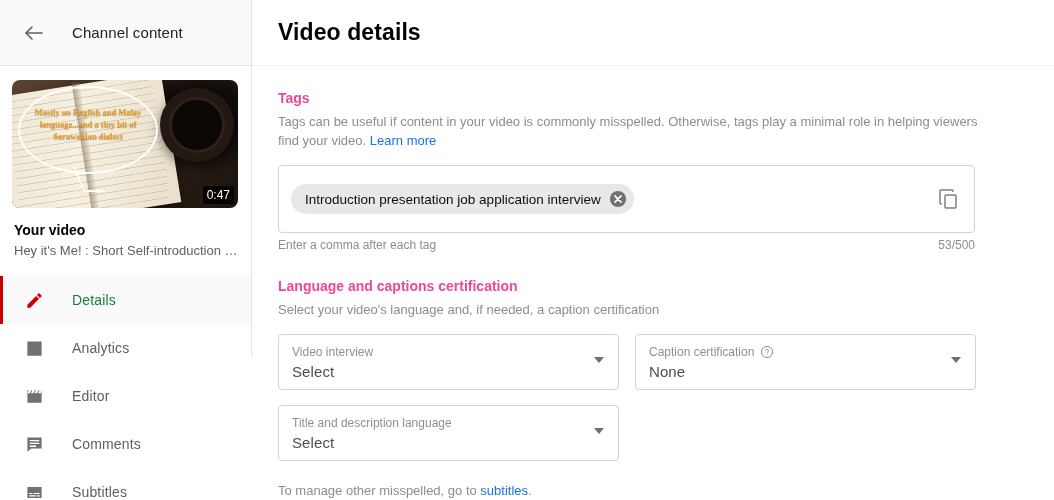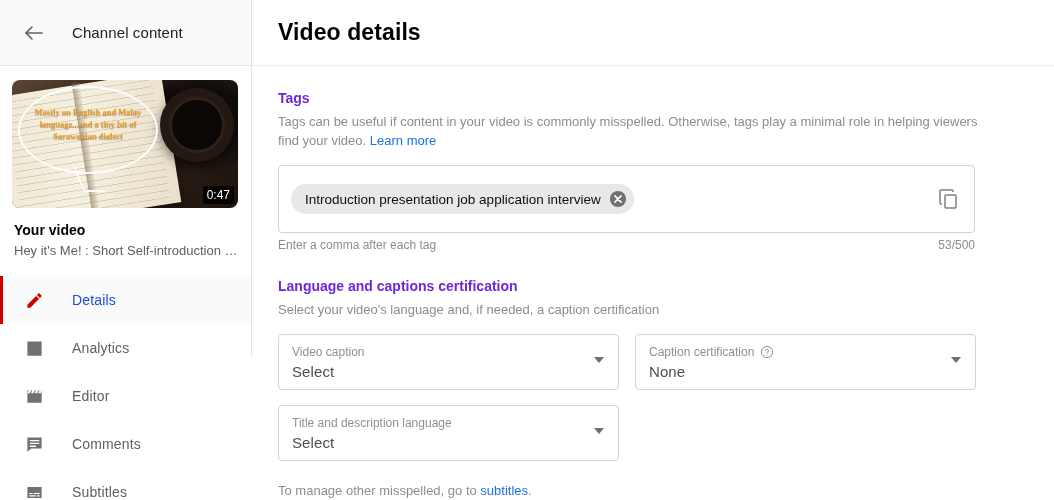--- a/index.html
+++ b/index.html
@@ -160,35 +160,35 @@
     font-size: 14px;
     letter-spacing: .15px;
   }
   .nav-item.active { background: #fafafa; color: #c00000; }
   .nav-item.active::before {
     content: "";
     position: absolute; left: 0; top: 0;
     width: 3px; height: 48px;
     background: #cc0000;
   }
-  .nav-item.active .nav-label { color: #1d4ed8; }
+  .nav-item.active .nav-label { color: #15803d; }
 
   
   #main { flex: 1 1 auto; height: 440px; background: #ffffff; position: relative; }
   #main-header {
     height: 66px;
     display: flex; align-items: center;
     padding-left: 26px;
     border-bottom: 1px solid #eeeeee;
   }
   #page-title { font-size: 23px; font-weight: 700; color: #030303; letter-spacing: .1px; }
 
   #main-body { padding: 24px 26px 0 26px; }
 
-  .section-title { font-size: 14px; font-weight: 700; color: #6d28d9; }
+  .section-title { font-size: 14px; font-weight: 700; color: #ec4899; }
   .section-desc {
     margin-top: 6px;
     font-size: 13px;
     line-height: 19px;
     color: #8d8d8d;
     max-width: 700px;
   }
   .link { color: #1a73e8; cursor: pointer; }
 
   
@@ -392,21 +392,21 @@
         </div>
       </section>
 
       <section id="language-section">
         <div class="section-title">Language and captions certification</div>
         <div class="section-desc">Select your video's language and, if needed, a caption certification</div>
 
         <div class="dropdown-row">
 
           <div class="dropdown">
-            <div class="dropdown-label">Video caption</div>
+            <div class="dropdown-label">Video interview</div>
             <div class="dropdown-value">Select</div>
             <span class="dropdown-caret"></span>
           </div>
 
           <div class="dropdown">
             <div class="dropdown-label">
               <span>Caption certification</span>
               <span class="help-icon">
                 <svg viewBox="0 0 20 20" width="14" height="14" fill="none" stroke="#8d8d8d" stroke-width="1.4">
                   <circle cx="10" cy="10" r="8"></circle>

